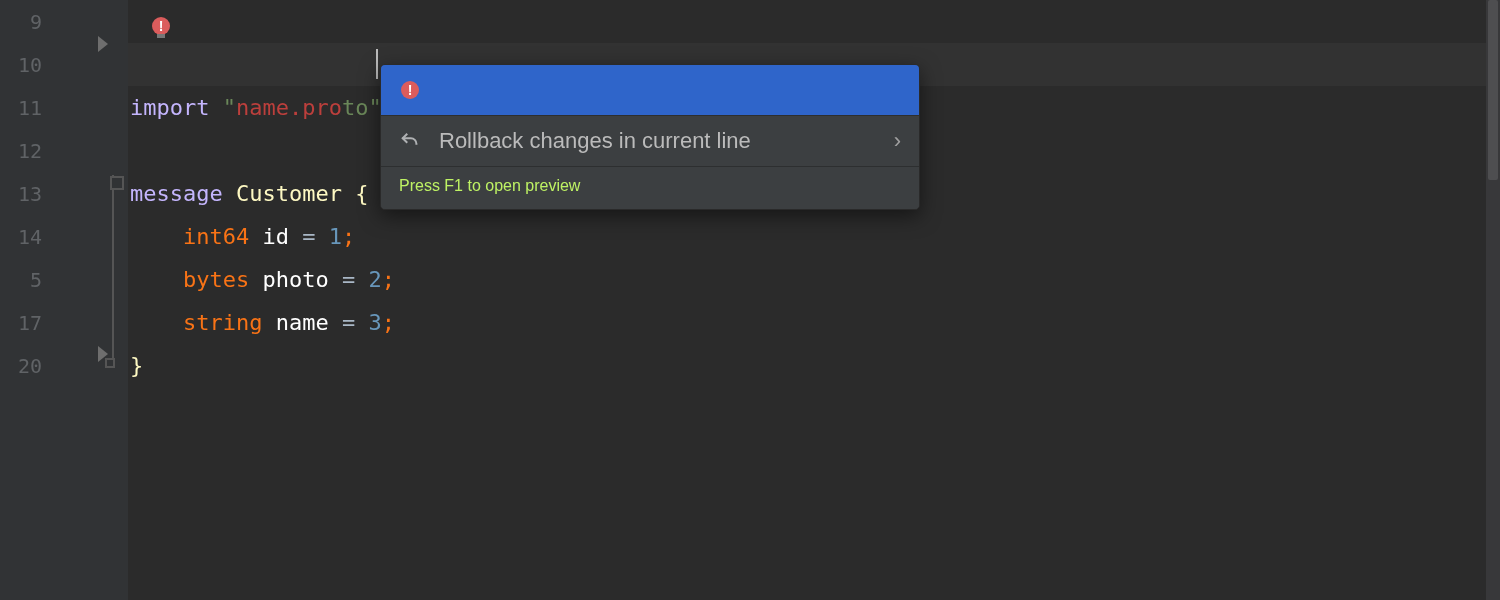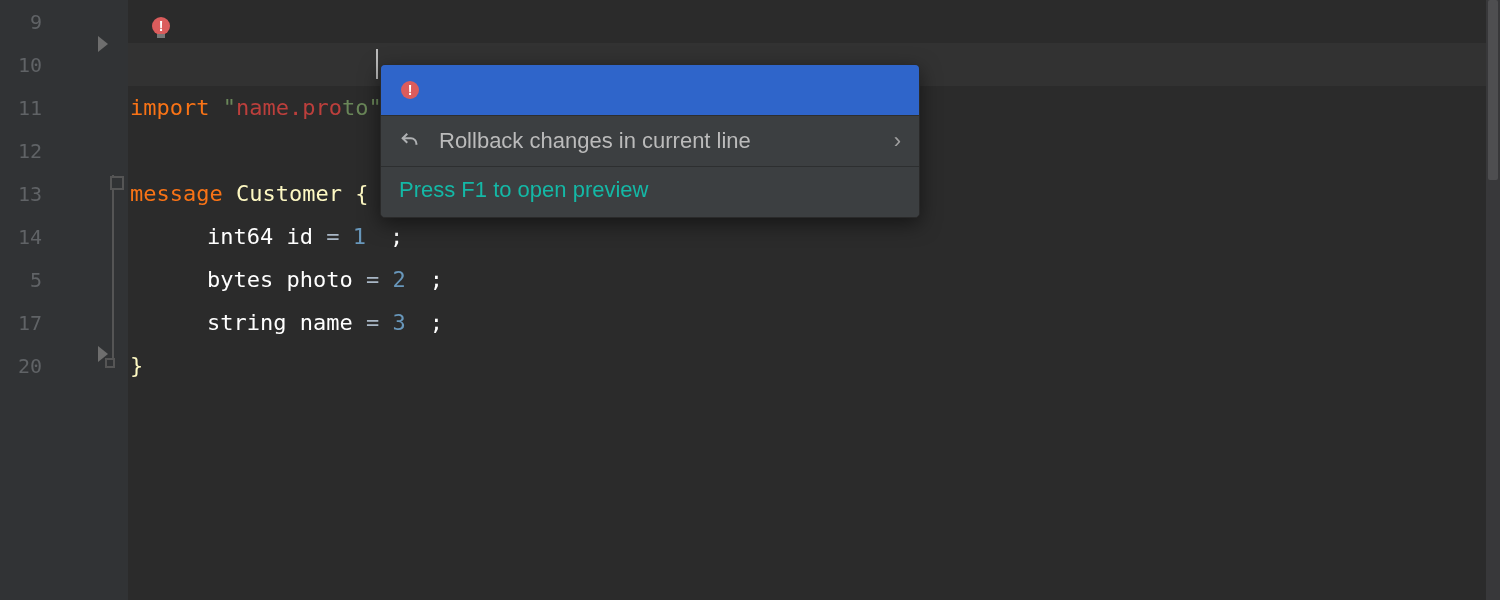--- a/index.html
+++ b/index.html
@@ -45,24 +45,24 @@
     position: relative;
     background: #2B2B2B;
   }
   .code-line {
     height: 43px;
     display: flex;
     align-items: center;
     white-space: pre;
     padding-left: 2px;
   }
-  .kw    { color: #f97316; }
+  .kw    { color: #c4b5fd; }
   .str   { color: #6A8759; }
   .err   { color: #BC3F3C; }
-  .type  { color: #ffffff; margin-left: 24px; }
+  .type  { color: #f97316; }
   .ident { color: #ffffff; }
   .op    { color: #A9B7C6; }
   .num   { color: #6897BB; }
   .white { color: #fef9c3; }
 
   .current-line-bg {
     position: absolute;
     left: 0; right: 0;
     height: 43px;
     background: #323232;
@@ -172,22 +172,22 @@
     font-size: 22px;
     color: #A0A0A0;
   }
   .popup-sep {
     height: 1px;
     background: #2D2F30;
     margin: 0;
   }
   .popup-footer {
     padding: 10px 26px 14px 18px;
-    color: #14b8a6;
-    font-size: 22px;
+    color: #bef264;
+    font-size: 16px;
     background: #3C3F41;
   }
   .popup .pic {
     width: 22px; height: 26px;
     display: inline-flex;
     align-items: center;
     justify-content: center;
     flex: 0 0 22px;
   }
   .undo-icon {

